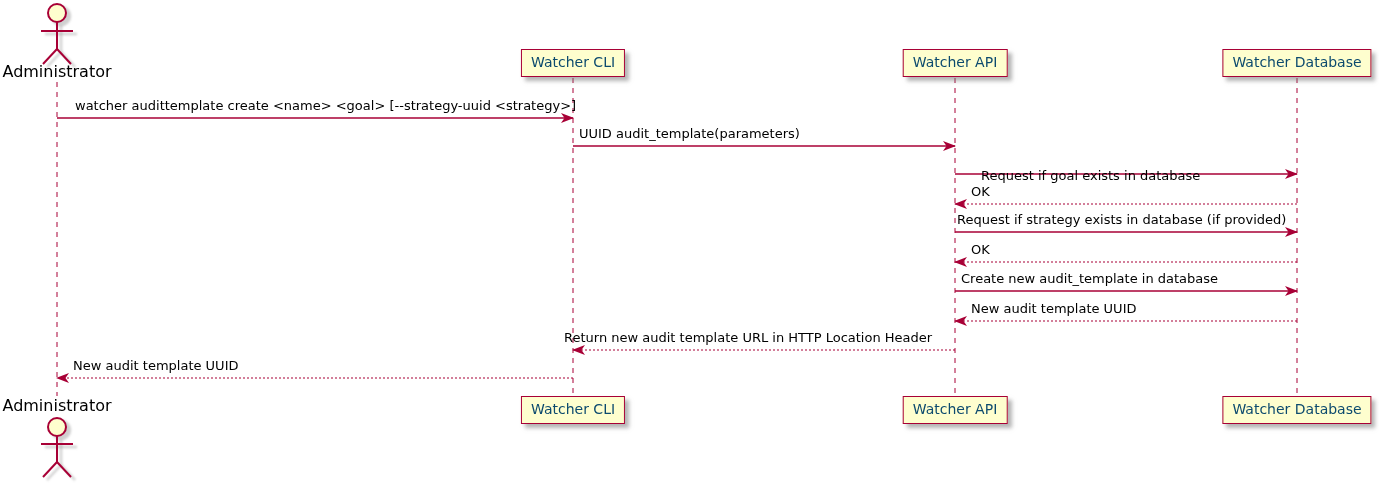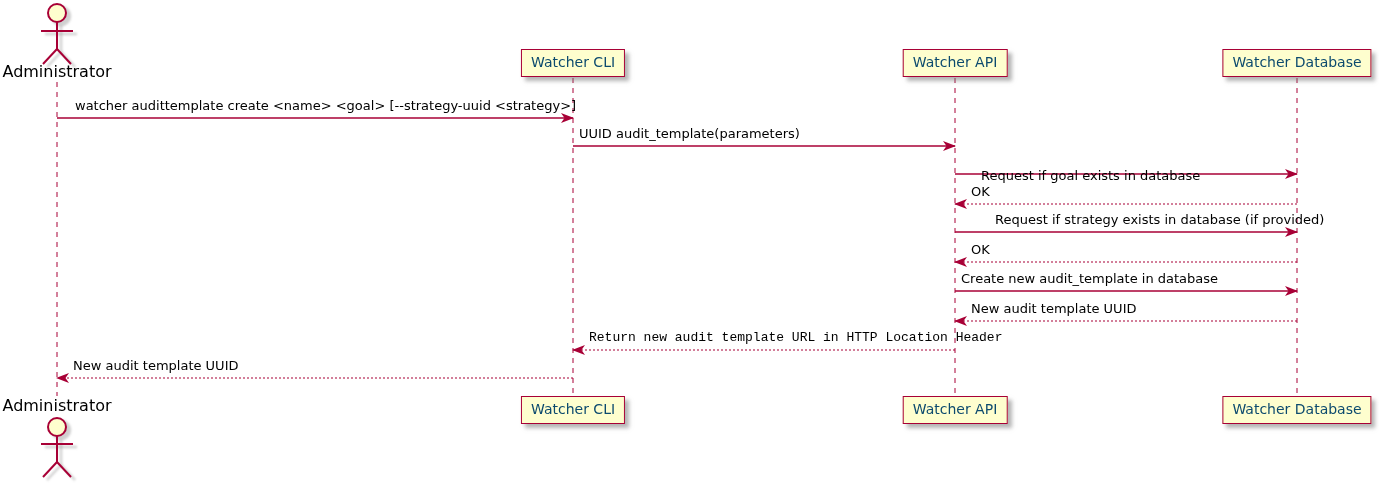--- a/index.html
+++ b/index.html
@@ -150,25 +150,25 @@
           <line x1="57" y1="462" x2="43" y2="477" class="actor-stroke"></line>
           <line x1="57" y1="462" x2="71" y2="477" class="actor-stroke"></line>
         </g>
       </g>
   </svg>
   <div class="labels" id="gen-labels">
       <div class="msg" style="left: 75px; top: 98px;">watcher audittemplate create &lt;name&gt; &lt;goal&gt; [--strategy-uuid &lt;strategy&gt;]</div>
       <div class="msg" style="left: 579px; top: 126px;">UUID audit_template(parameters)</div>
       <div class="msg" style="left: 961px; top: 168px; margin-left: 20px;">Request if goal exists in database</div>
       <div class="msg" style="left: 971px; top: 184px;">OK</div>
-      <div class="msg" style="left: 957px; top: 212px; margin-left: 38px;">Request if strategy exists in database (if provided)</div>
+      <div class="msg" style="left: 957px; top: 212px;">Request if strategy exists in database (if provided)</div>
       <div class="msg" style="left: 971px; top: 242px;">OK</div>
       <div class="msg" style="left: 961px; top: 271px;">Create new audit_template in database</div>
       <div class="msg" style="left: 971px; top: 301px;">New audit template UUID</div>
-      <div class="msg" style="left: 589px; top: 330px; font-family: Liberation Mono, monospace;">Return new audit template URL in HTTP Location Header</div>
+      <div class="msg" style="left: 564px; top: 330px;">Return new audit template URL in HTTP Location Header</div>
       <div class="msg" style="left: 73px; top: 358px;">New audit template UUID</div>
       <div class="pbox" style="left: 573px; top: 49px;">Watcher CLI</div>
       <div class="pbox" style="left: 955px; top: 49px;">Watcher API</div>
       <div class="pbox" style="left: 1297px; top: 49px;">Watcher Database</div>
       <div class="pbox" style="left: 573px; top: 396px;">Watcher CLI</div>
       <div class="pbox" style="left: 955px; top: 396px;">Watcher API</div>
       <div class="pbox" style="left: 1297px; top: 396px;">Watcher Database</div>
       <div class="actor-label" style="left: 57px; top: 64px;">Administrator</div>
       <div class="actor-label" style="left: 57px; top: 398px;">Administrator</div>
     </div>

